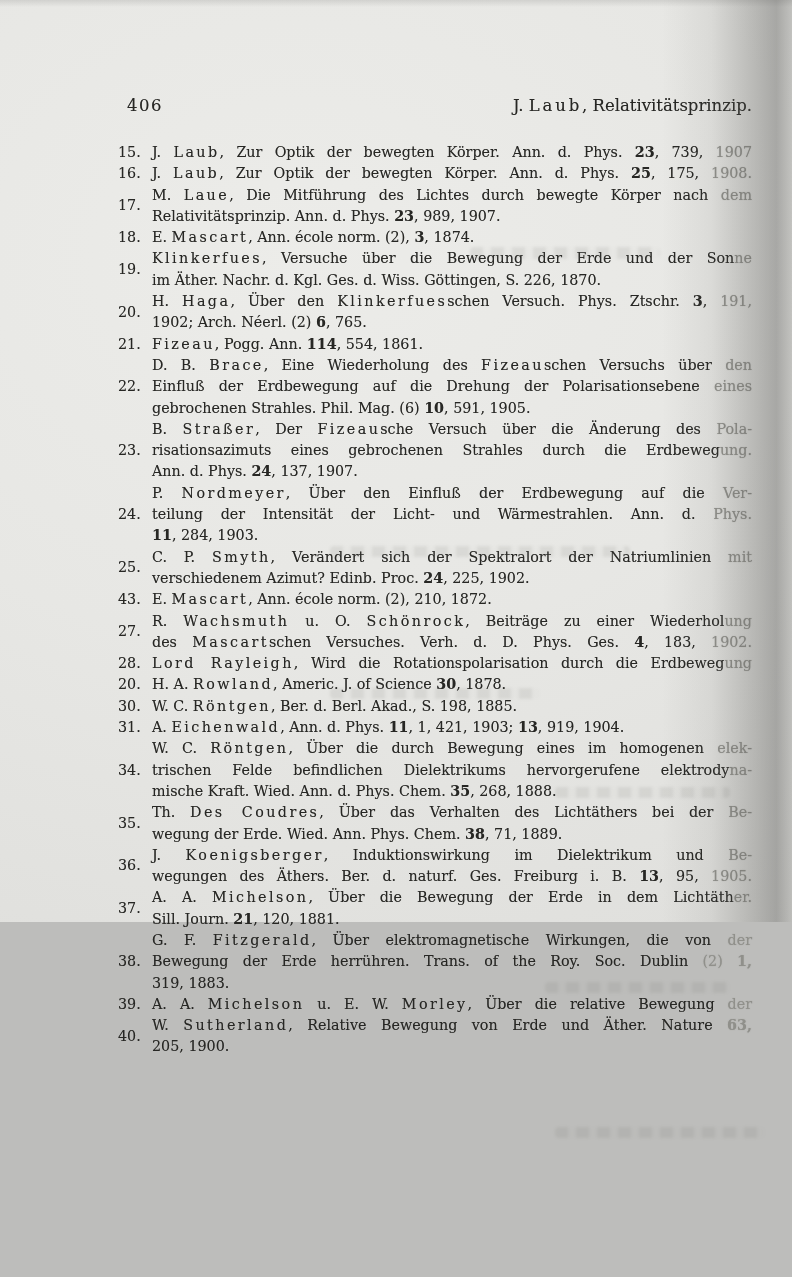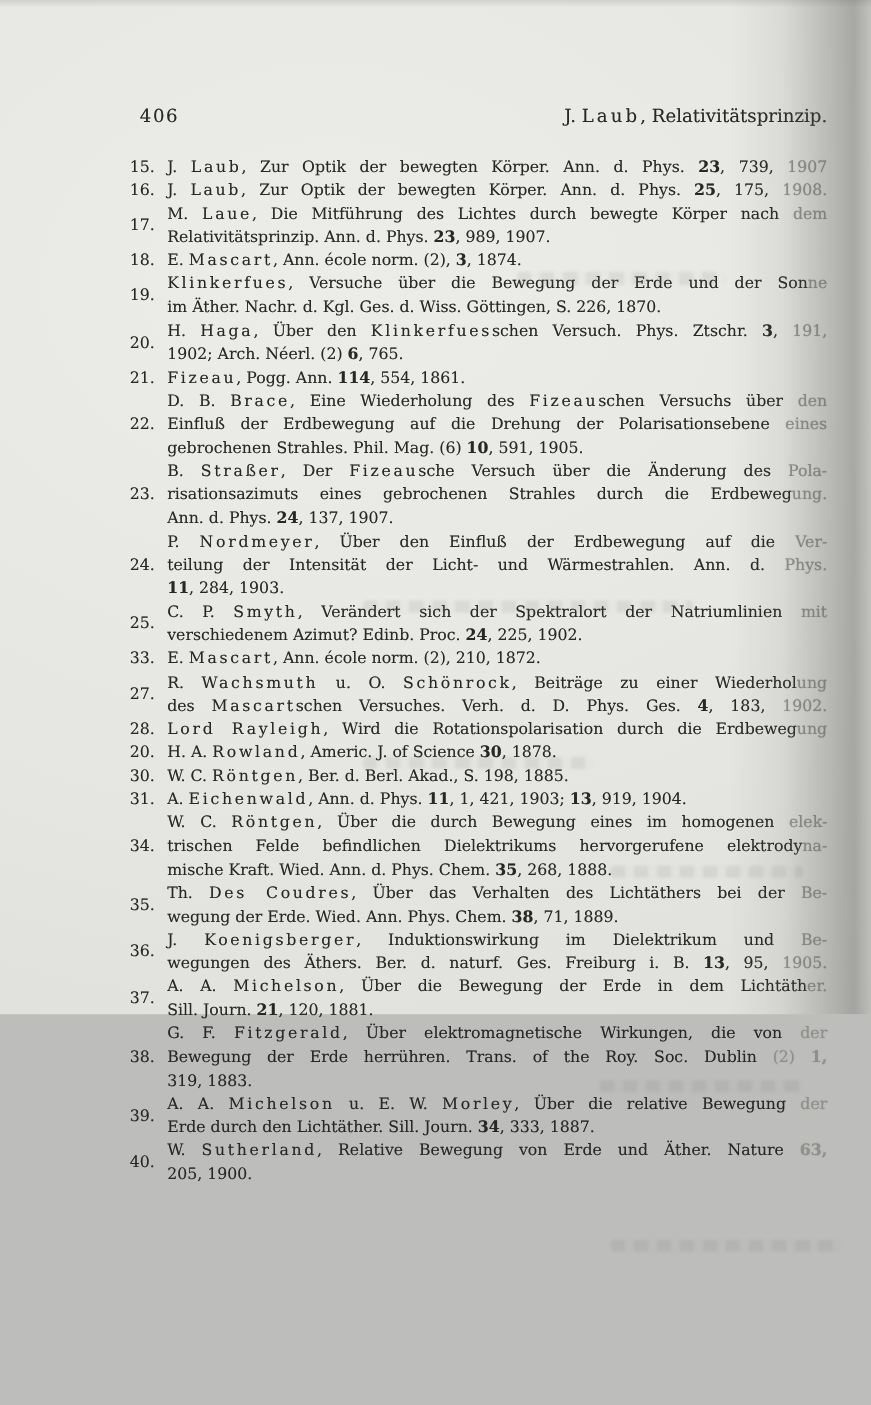--- a/index.html
+++ b/index.html
@@ -148,21 +148,21 @@
         </div>
       </div>
       <div class="ref">
         <div class="num">25.</div>
         <div class="body">
           <div class="line just"><span>C. P. </span><span class="sp">Smyth</span><span>, Verändert sich der Spektralort der Natriumlinien </span><span class="f">mit</span></div>
           <div class="line"><span>verschiedenem Azimut? Edinb. Proc. </span><span class="b">24</span><span>, 225, 1902.</span></div>
         </div>
       </div>
       <div class="ref">
-        <div class="num">33.</div>
+        <div class="num">43.</div>
         <div class="body">
           <div class="line"><span>E. </span><span class="sp">Mascart</span><span>, Ann. école norm. (2), 210, 1872.</span></div>
         </div>
       </div>
       <div class="ref">
         <div class="num">27.</div>
         <div class="body">
           <div class="line just"><span>R. </span><span class="sp">Wachsmuth</span><span> u. O. </span><span class="sp">Schönrock</span><span>, Beiträge zu einer Wiederhol</span><span class="f">ung</span></div>
           <div class="line just"><span>des </span><span class="sp">Mascart</span><span>schen Versuches. Verh. d. D. Phys. Ges. </span><span class="b">4</span><span>, 183, </span><span class="f">1902.</span></div>
         </div>
@@ -225,21 +225,20 @@
         <div class="body">
           <div class="line just"><span>G. F. </span><span class="sp">Fitzgerald</span><span>, Über elektromagnetische Wirkungen, die von </span><span class="f">der</span></div>
           <div class="line just"><span>Bewegung der Erde herrühren. Trans. of the Roy. Soc. Dublin </span><span class="f">(2) </span><span class="b f">1,</span></div>
           <div class="line"><span>319, 1883.</span></div>
         </div>
       </div>
       <div class="ref">
         <div class="num">39.</div>
         <div class="body">
           <div class="line just"><span>A. A. </span><span class="sp">Michelson</span><span> u. E. W. </span><span class="sp">Morley</span><span>, Über die relative Bewegung </span><span class="f">der</span></div>
-          <div class="line"><span>Erde durch den Lichtäther. Sill. Journ. </span><span class="b">34</span><span>, 333, 1887.</span></div>
         </div>
       </div>
       <div class="ref">
         <div class="num">40.</div>
         <div class="body">
           <div class="line just"><span>W. </span><span class="sp">Sutherland</span><span>, Relative Bewegung von Erde und Äther. Nature </span><span class="b f">63,</span></div>
           <div class="line"><span>205, 1900.</span></div>
         </div>
       </div>
     </main>

